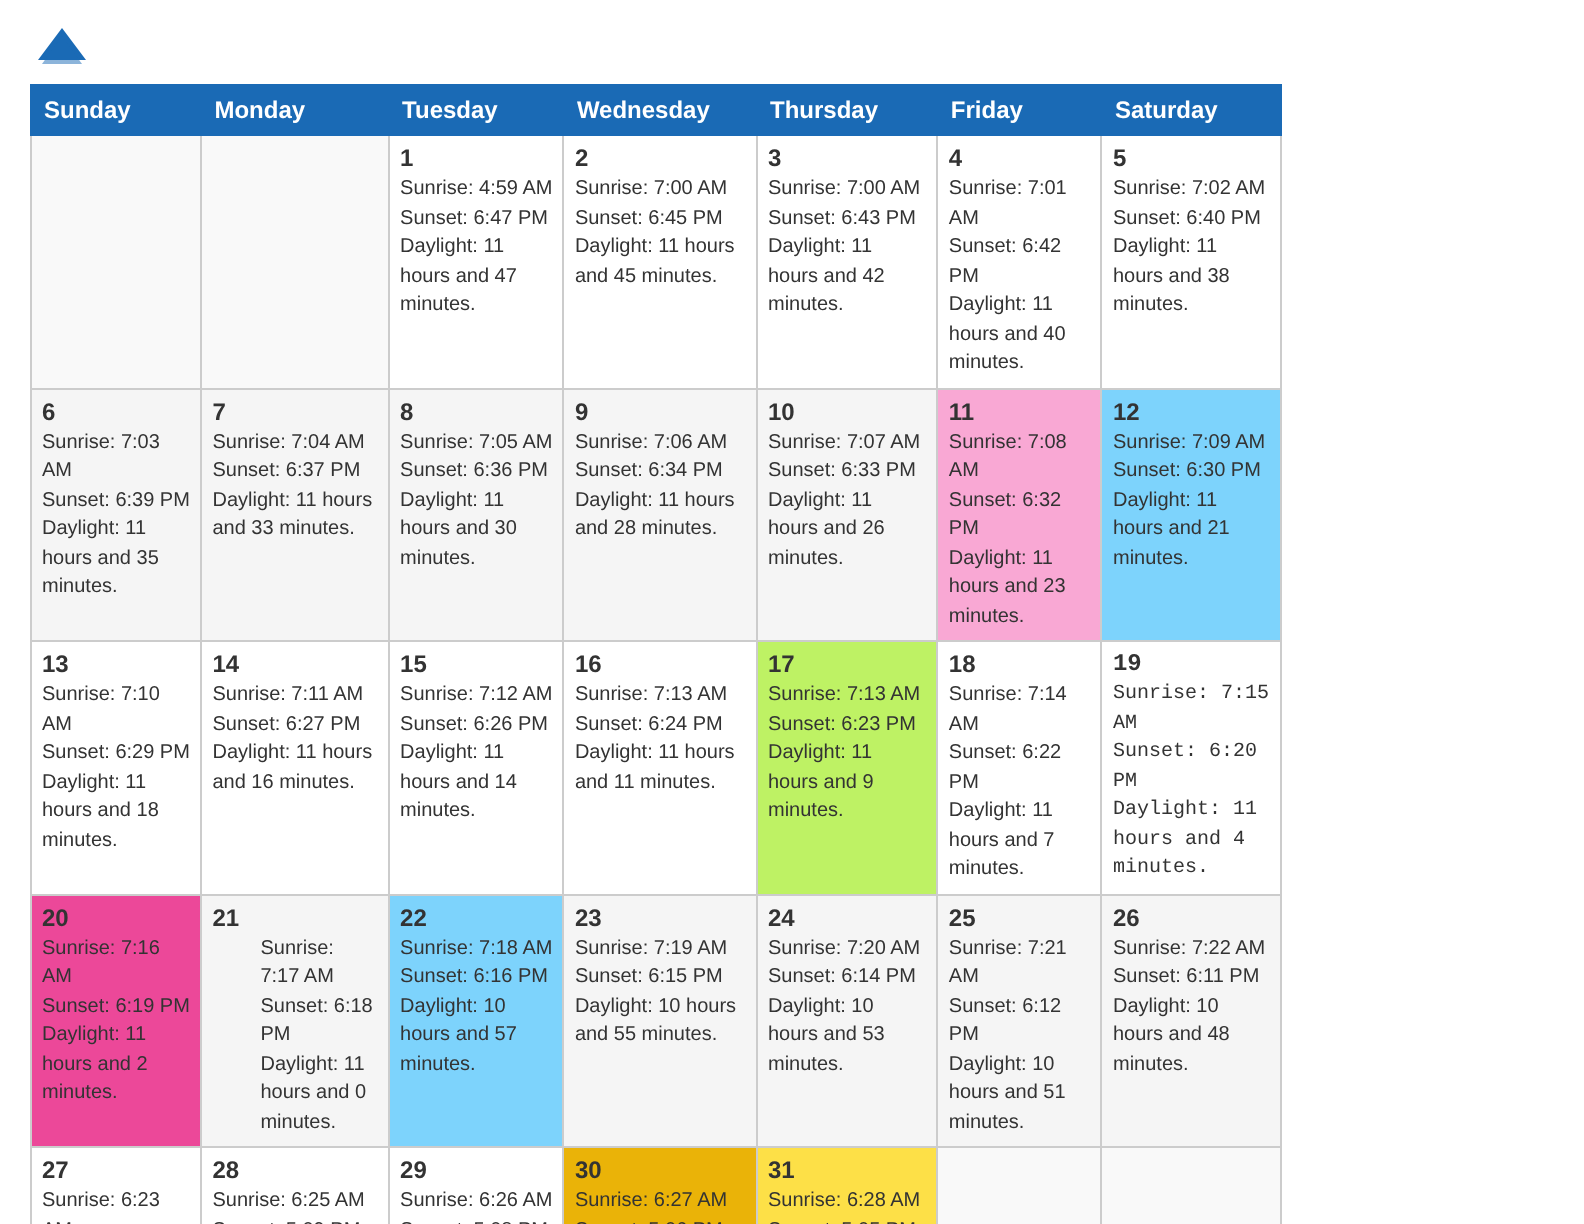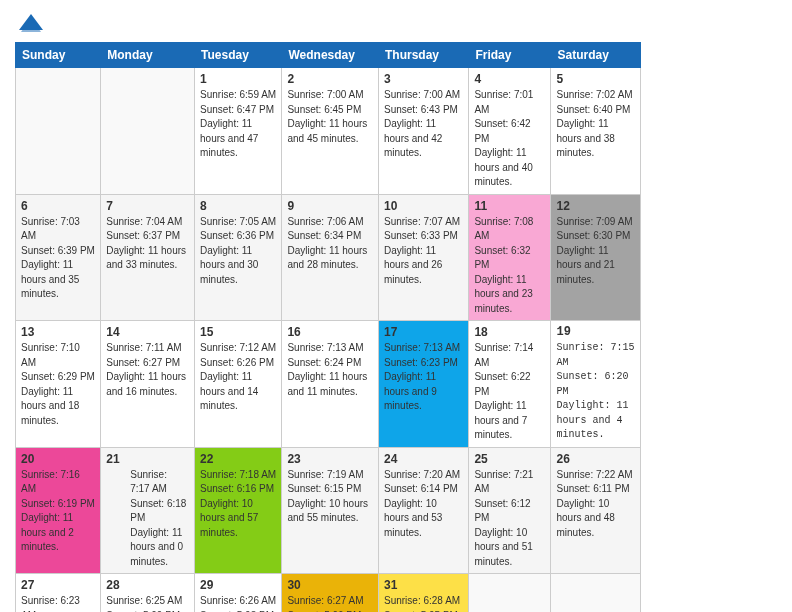--- a/index.html
+++ b/index.html
@@ -130,21 +130,21 @@
           <th>Friday</th>
           <th>Saturday</th>
         </tr>
     </thead>
     <tbody id="calendar-body">
     <tr>
           <td class="empty" style="background: rgb(249, 249, 249);"></td>
           <td class="empty" style="background: rgb(249, 249, 249);"></td>
           <td style="background: rgb(255, 255, 255);">
             <span class="day-number">1</span>
-            <div class="day-info" style="white-space: pre-line;">Sunrise: 6:59 AM
+            <div class="day-info" style="white-space: pre-line;">Sunrise: 4:59 AM
 Sunset: 6:47 PM
 Daylight: 11 hours and 47 minutes.</div>
           </td>
           <td style="background: rgb(255, 255, 255);">
             <span class="day-number">2</span>
             <div class="day-info" style="white-space: pre-line;">Sunrise: 7:00 AM
 Sunset: 6:45 PM
 Daylight: 11 hours and 45 minutes.</div>
           </td>
           <td style="background: rgb(255, 255, 255);">
@@ -196,21 +196,21 @@
             <div class="day-info" style="white-space: pre-line;">Sunrise: 7:07 AM
 Sunset: 6:33 PM
 Daylight: 11 hours and 26 minutes.</div>
           </td>
           <td style="background: #f9a8d4;">
             <span class="day-number">11</span>
             <div class="day-info" style="white-space: pre-line;">Sunrise: 7:08 AM
 Sunset: 6:32 PM
 Daylight: 11 hours and 23 minutes.</div>
           </td>
-          <td style="background: #a3a3a3;">
+          <td style="background: #7dd3fc;">
             <span class="day-number">12</span>
             <div class="day-info" style="white-space: pre-line;">Sunrise: 7:09 AM
 Sunset: 6:30 PM
 Daylight: 11 hours and 21 minutes.</div>
           </td>
         </tr>
         <tr>
           <td style="background: rgb(255, 255, 255);">
             <span class="day-number">13</span>
             <div class="day-info" style="white-space: pre-line;">Sunrise: 7:10 AM
@@ -228,21 +228,21 @@
             <div class="day-info" style="white-space: pre-line;">Sunrise: 7:12 AM
 Sunset: 6:26 PM
 Daylight: 11 hours and 14 minutes.</div>
           </td>
           <td style="background: rgb(255, 255, 255);">
             <span class="day-number">16</span>
             <div class="day-info" style="white-space: pre-line;">Sunrise: 7:13 AM
 Sunset: 6:24 PM
 Daylight: 11 hours and 11 minutes.</div>
           </td>
-          <td style="background: #0ea5e9;">
+          <td style="background: #bef264;">
             <span class="day-number">17</span>
             <div class="day-info" style="white-space: pre-line;">Sunrise: 7:13 AM
 Sunset: 6:23 PM
 Daylight: 11 hours and 9 minutes.</div>
           </td>
           <td style="background: rgb(255, 255, 255);">
             <span class="day-number">18</span>
             <div class="day-info" style="white-space: pre-line;">Sunrise: 7:14 AM
 Sunset: 6:22 PM
 Daylight: 11 hours and 7 minutes.</div>
@@ -260,21 +260,21 @@
             <div class="day-info" style="white-space: pre-line;">Sunrise: 7:16 AM
 Sunset: 6:19 PM
 Daylight: 11 hours and 2 minutes.</div>
           </td>
           <td style="background: rgb(245, 245, 245);">
             <span class="day-number">21</span>
             <div class="day-info" style="white-space: pre-line; margin-left: 24px;">Sunrise: 7:17 AM
 Sunset: 6:18 PM
 Daylight: 11 hours and 0 minutes.</div>
           </td>
-          <td style="background: #84cc16;">
+          <td style="background: #7dd3fc;">
             <span class="day-number">22</span>
             <div class="day-info" style="white-space: pre-line;">Sunrise: 7:18 AM
 Sunset: 6:16 PM
 Daylight: 10 hours and 57 minutes.</div>
           </td>
           <td style="background: rgb(245, 245, 245);">
             <span class="day-number">23</span>
             <div class="day-info" style="white-space: pre-line;">Sunrise: 7:19 AM
 Sunset: 6:15 PM
 Daylight: 10 hours and 55 minutes.</div>

